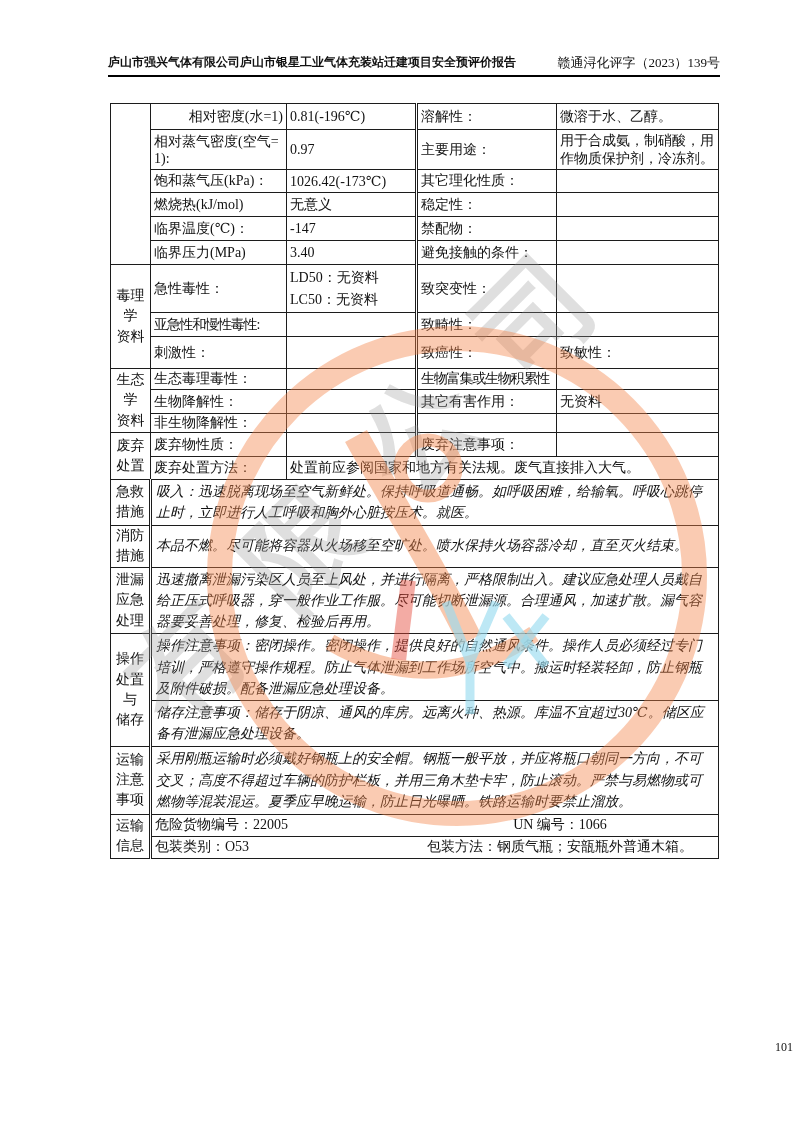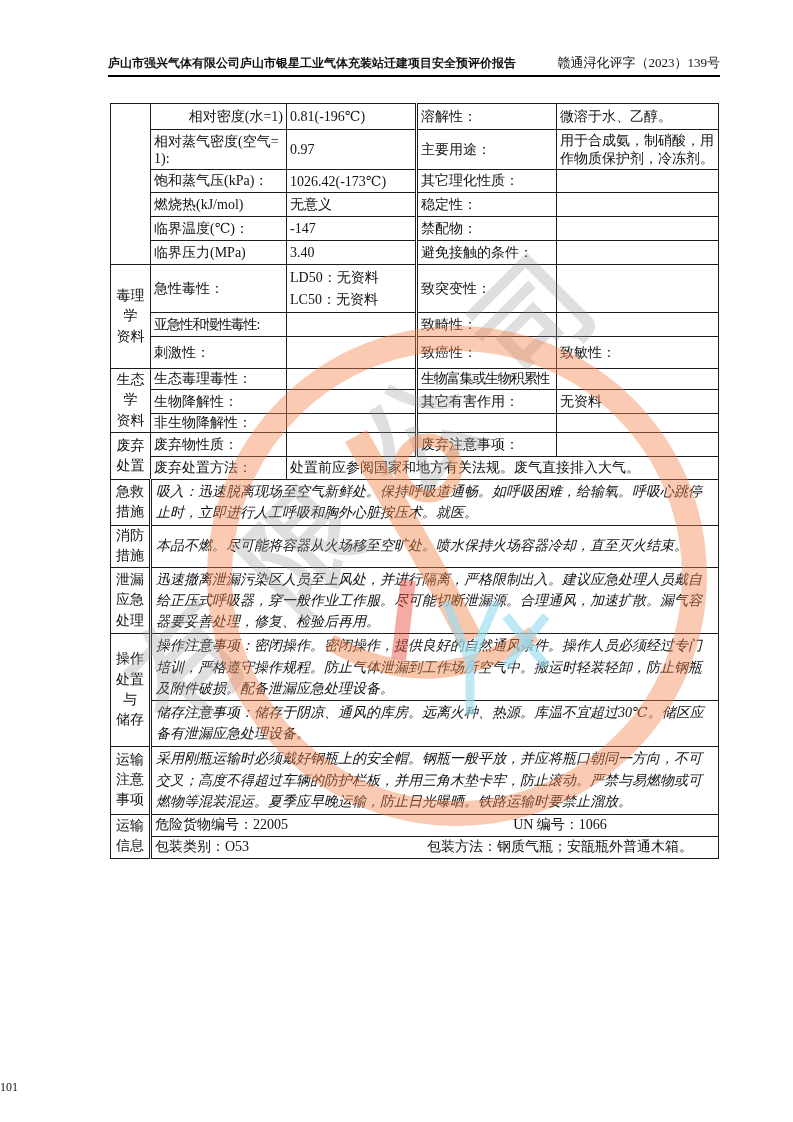--- a/index.html
+++ b/index.html
@@ -3,21 +3,21 @@
 <meta charset="utf-8">
 <style>
   html,body{margin:0;padding:0;background:#888;}
   .page{
     position:relative;width:793px;height:1122px;margin:0 auto;background:#ffffff;
     font-family:"Liberation Serif","DejaVu Serif",serif;color:#111;overflow:hidden;
   }
   
   .hdr{
     position:absolute;left:108px;top:54px;width:612px;display:flex;
-    justify-content:space-between;align-items:center;
+    justify-content:space-between;align-items:flex-start;
     border-bottom:2px solid #000;padding-bottom:3px;
   }
   .hdr-left{font-size:12px;font-weight:bold;letter-spacing:0;white-space:nowrap;}
   .hdr-right{font-size:13px;font-weight:normal;white-space:nowrap;}
   
   .tbl-wrap{position:absolute;left:110px;top:103px;}
   table{border-collapse:collapse;table-layout:fixed;width:608px;font-size:14px;}
   td{border:1px solid #1c1c1c;padding:0 3px;vertical-align:middle;word-break:break-all;}
   td.sec{
     font-weight:normal;text-align:center;padding:0 1px;line-height:1.45;
@@ -25,21 +25,21 @@
   }
   td.center{text-align:right;}
   td.dl{border-left:3px double #1c1c1c;}
   td.pre{white-space:pre-line;line-height:1.55;}
   td.para{line-height:1.52;padding:1px 4px;font-style:italic;}
   td.tight{letter-spacing:-1.2px;}
   .ti-row{display:flex;}
   .ti-a{display:inline-block;width:250px;flex:0 0 250px;}
   .ti-b{display:inline-block;flex:1;text-align:center;}
   
-  .footer{position:absolute;left:0;top:1040px;width:100%;text-align:left;font-size:12px;margin-top:40px;}
+  .footer{position:absolute;left:0;top:1040px;width:100%;text-align:right;font-size:12px;}
   
   .wm{position:absolute;left:0;top:0;width:793px;height:1122px;pointer-events:none;z-index:5;}
   .wm-ring{
     position:absolute;left:207px;top:326px;width:450px;height:450px;border-radius:50%;
     border:25px solid rgba(242,130,72,0.42);
   }
   .wm-gray{
     position:absolute;left:148px;top:628px;transform:rotate(-45deg);transform-origin:0 50%;
     font-size:112px;font-weight:bold;letter-spacing:52px;white-space:nowrap;
     color:rgba(150,150,150,0.30);font-family:"Liberation Sans",sans-serif;

